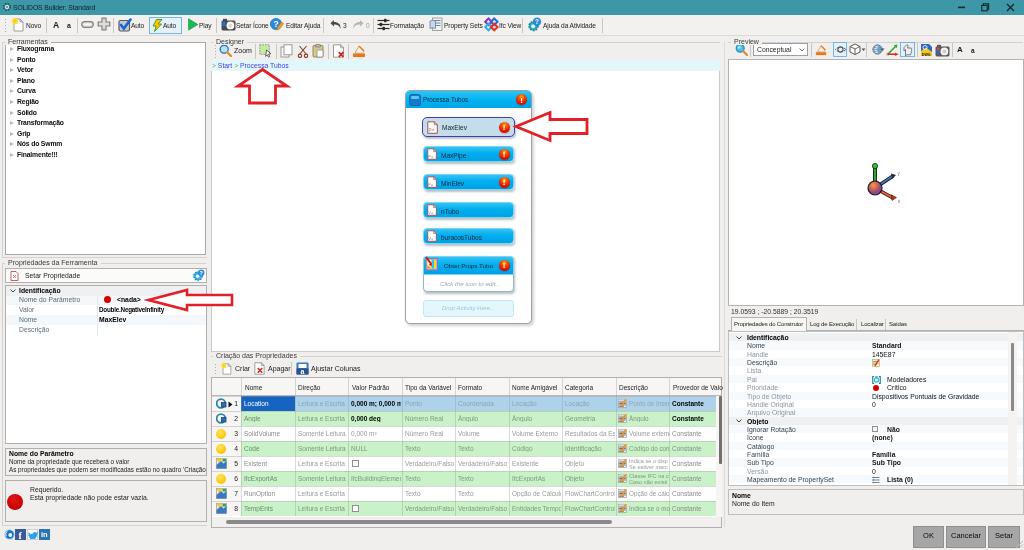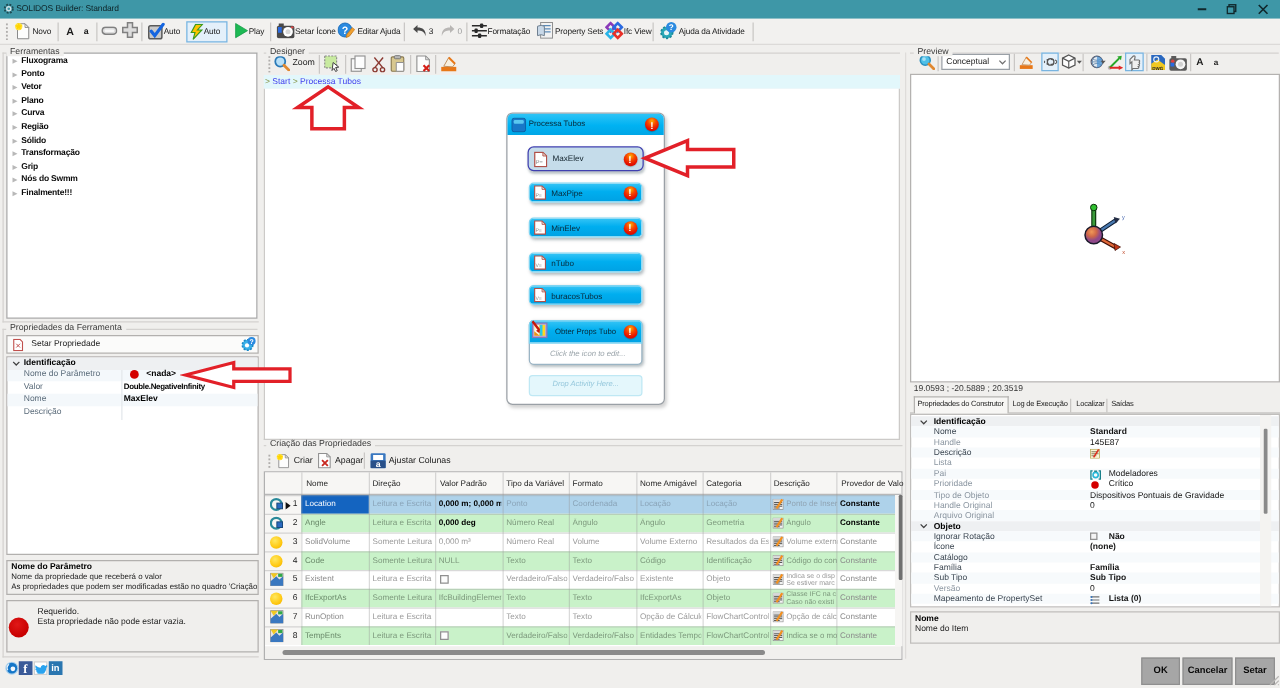--- a/index.html
+++ b/index.html
@@ -32,21 +32,21 @@
 
 
 .bold { font-weight:bold; }
 
 
 .fc-item { position:absolute; left:423px; width:91px; height:18px; background:linear-gradient(#33c3f5 0%,#00aeef 45%,#00a2e4 100%); border:1px solid #7dd4f2; border-radius:4px; box-shadow:1px 1.5px 2.5px rgba(90,110,120,0.45); }
 .fc-label { position:absolute; left:18px; font-size:6.5px; color:#082838; line-height:18px; }
 .err { position:absolute; width:11px; height:11px; border-radius:50%; background:radial-gradient(circle at 50% 26%, #ffb000 0%, #f74a00 32%, #e31000 68%, #c80c00 100%); box-shadow:0 0.5px 1px rgba(0,0,0,0.3); }
 .err:after { content:"!"; position:absolute; left:0; right:0; top:1.5px; color:#fff; font-weight:bold; font-size:8px; text-align:center; }
 
-.btn { position:absolute; top:526px; height:22px; background:#a6a6a6; border:1px solid #8f8f8f; font-size:7.5px; color:#0a0a0a; text-align:center; line-height:17px;font-weight:bold; }
+.btn { position:absolute; top:526px; height:22px; background:#a6a6a6; border:1px solid #8f8f8f; font-size:7.5px; color:#0a0a0a; text-align:center; line-height:17px; }
 </style>
 </head>
 <body>
 
 <div class="abs" id="titlebar"></div>
 <svg class="abs" style="left:2px; top:2px;" width="10" height="10" viewBox="0 0 11 11">
     <circle cx="5.5" cy="5.5" r="3.6" fill="none" stroke="#1e4a52" stroke-width="1.6" stroke-dasharray="1.7 1.15"></circle>
     <circle cx="5.5" cy="5.5" r="1.8" fill="none" stroke="#cfe2e6" stroke-width="1.2"></circle>
   </svg>
 <div class="abs" id="titletext">SOLIDOS Builder: Standard</div>

